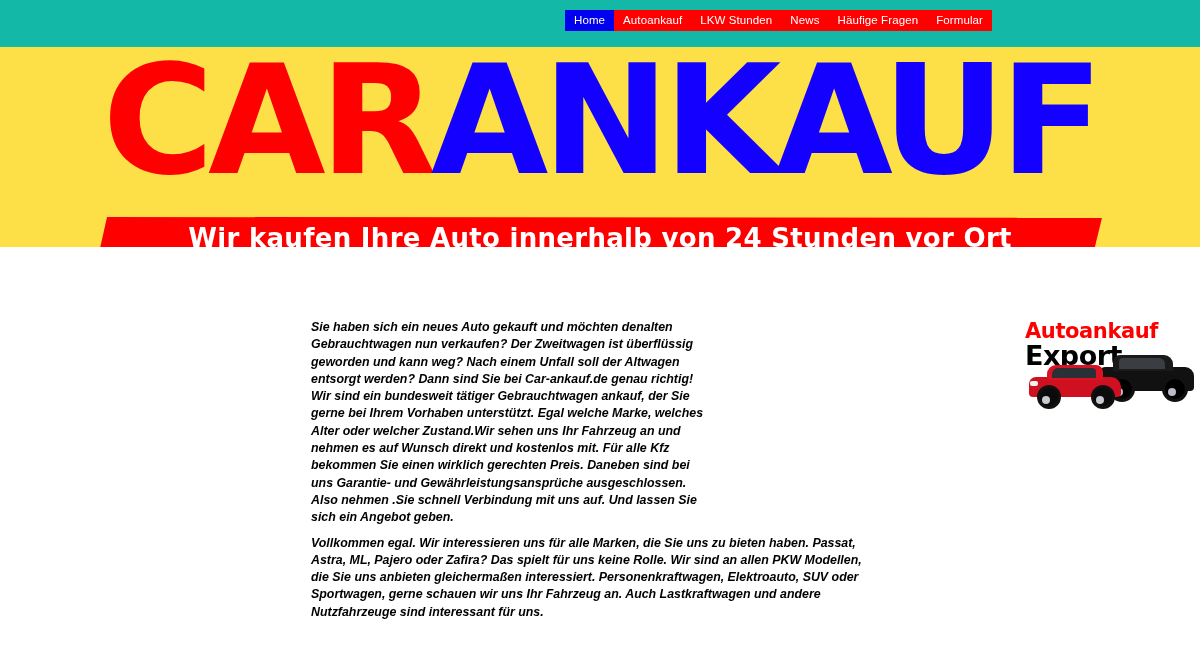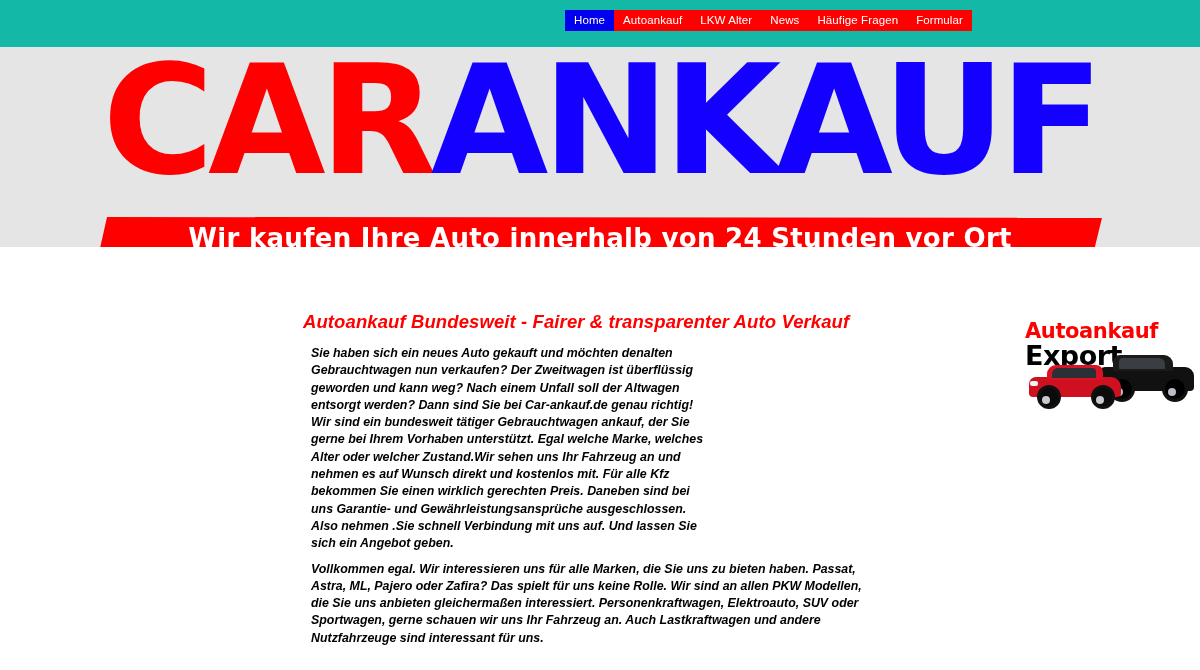--- a/index.html
+++ b/index.html
@@ -43,21 +43,21 @@
   }
   .nav-item.active {
     background: #0000ee;
   }
 
   
   .hero {
     position: relative;
     width: 100%;
     height: 200px;
-    background: #e5e5e5;
+    background: #fde047;
     overflow: hidden;
   }
   .logo-wrap {
     position: absolute;
     left: 0;
     top: -6px;
     width: 1200px;
     text-align: center;
   }
   .logo-text {
@@ -267,40 +267,39 @@
     border-radius: 2px;
   }
 </style>
 </head>
 <body>
 
 <div class="topbar">
   <nav class="nav">
     <div class="nav-item active">Home</div>
     <div class="nav-item">Autoankauf</div>
-    <div class="nav-item">LKW Alter</div>
+    <div class="nav-item">LKW Stunden</div>
     <div class="nav-item">News</div>
     <div class="nav-item">Häufige Fragen</div>
     <div class="nav-item">Formular</div>
   </nav>
 </div>
 
 <div class="hero">
   <div class="logo-wrap">
     <span class="logo-text"><span class="logo-car">CAR</span><span class="logo-ankauf">ANKAUF</span></span>
   </div>
   <div class="banner">
     <span class="banner-text">Wir kaufen Ihre Auto innerhalb von 24 Stunden vor Ort</span>
   </div>
 </div>
 
 <div class="content">
   <div class="article">
 
-    <h2 class="section-title">Autoankauf Bundesweit - Fairer &amp; transparenter Auto Verkauf</h2>
 
     <div class="body-text">
       <p>Sie haben sich ein neues Auto gekauft und möchten denalten  Gebrauchtwagen nun verkaufen? Der Zweitwagen ist überflüssig geworden und kann weg? Nach einem Unfall soll der Altwagen entsorgt werden? Dann sind Sie bei Car-ankauf.de genau richtig! Wir sind ein bundesweit tätiger Gebrauchtwagen ankauf, der Sie gerne bei Ihrem Vorhaben unterstützt. Egal welche Marke, welches Alter oder welcher Zustand.Wir sehen uns Ihr Fahrzeug an und nehmen es auf Wunsch direkt und kostenlos mit. Für alle Kfz bekommen Sie einen wirklich gerechten Preis. Daneben sind bei uns Garantie- und Gewährleistungsansprüche ausgeschlossen. Also nehmen .Sie schnell Verbindung mit uns auf. Und lassen Sie sich ein Angebot geben.</p>
     </div>
 
 
     <div class="body-text wide">
       <p>Vollkommen egal. Wir interessieren uns für alle Marken, die Sie uns zu bieten haben. Passat, Astra, ML, Pajero oder Zafira? Das spielt für uns keine Rolle. Wir sind an allen PKW Modellen, die Sie uns anbieten gleichermaßen interessiert. Personenkraftwagen, Elektroauto, SUV oder Sportwagen, gerne schauen wir uns Ihr Fahrzeug an. Auch Lastkraftwagen und andere Nutzfahrzeuge sind interessant für uns.</p>
 
     </div>

